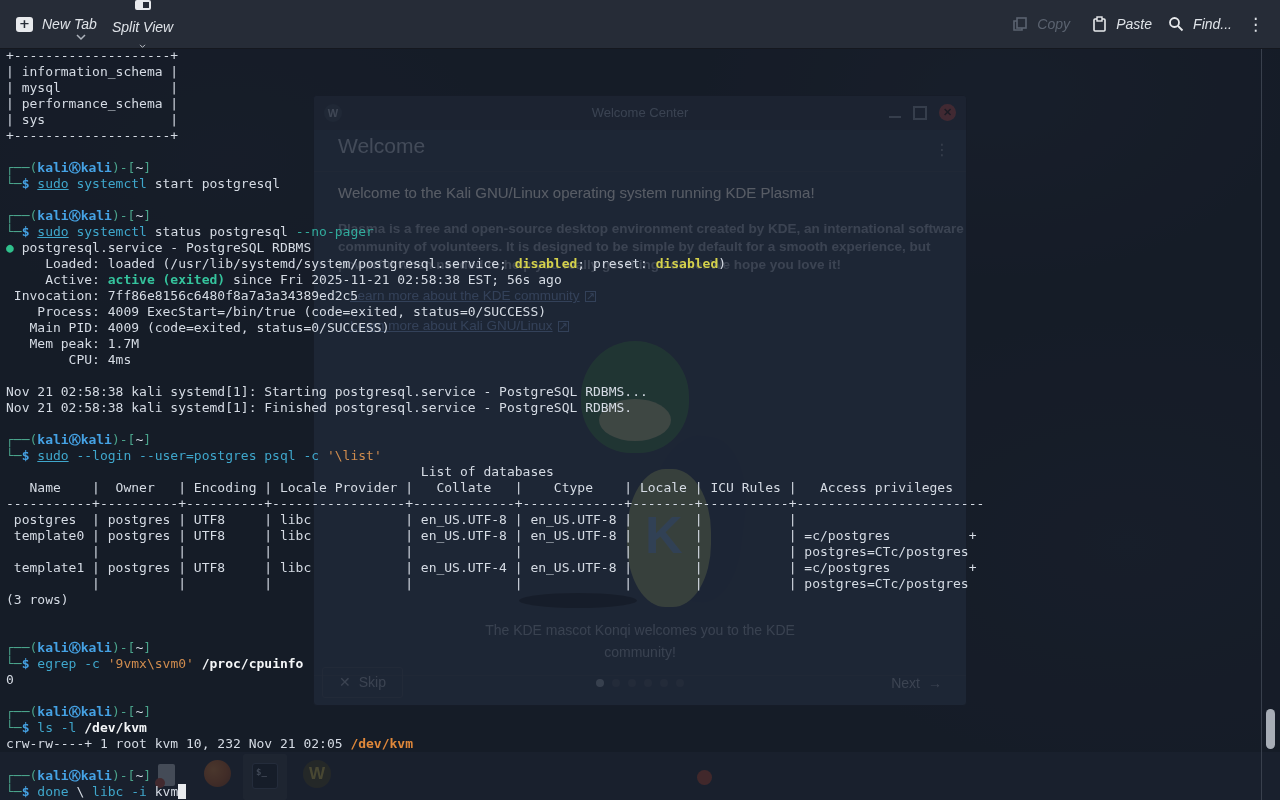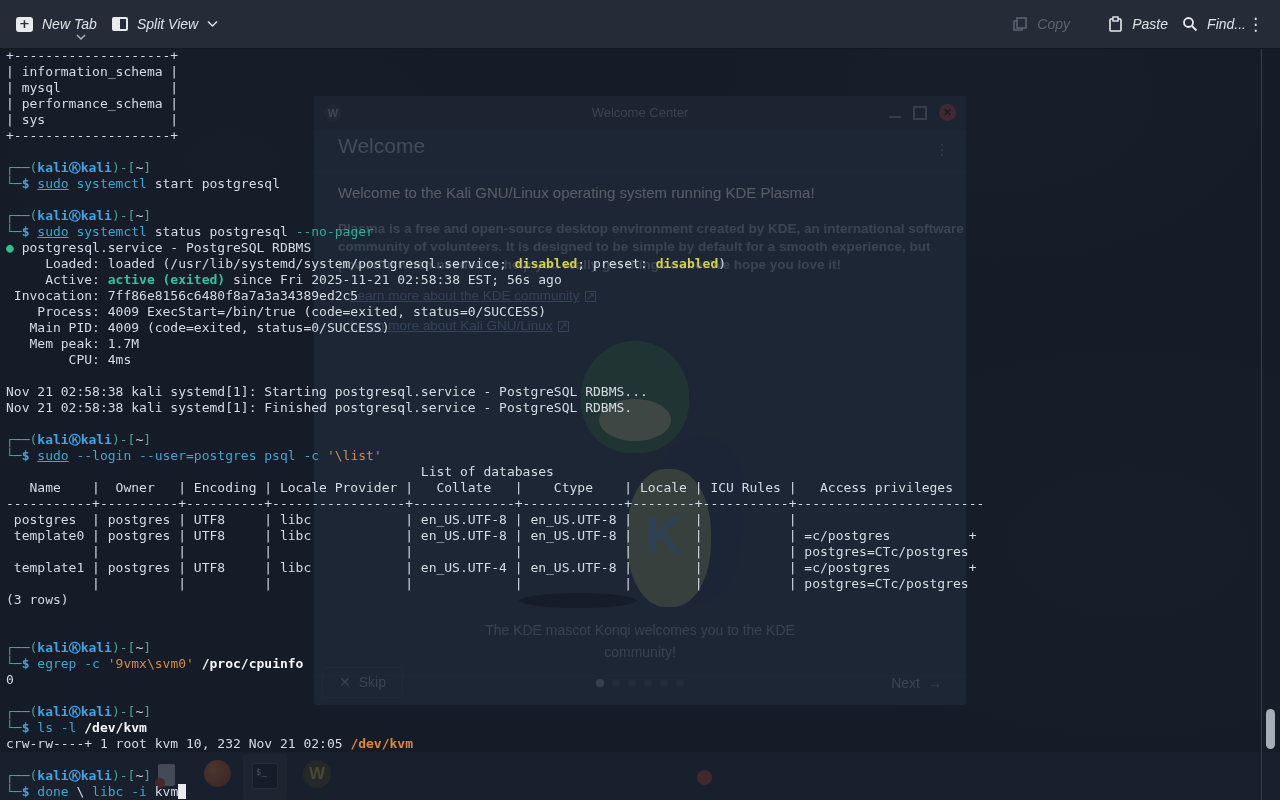--- a/index.html
+++ b/index.html
@@ -77,22 +77,22 @@
   .w-next{position:absolute;right:14px;bottom:7px;height:29px;padding:0 10px;color:#9aa5b8;font-size:14px;line-height:29px;}
   .w-next .arr{margin-left:8px;font-weight:bold;}
   .w-dots{position:absolute;left:0;right:0;bottom:14px;text-align:center;}
   .w-dots .dot{display:inline-block;width:8px;height:8px;border-radius:50%;background:#454f63;margin:0 4px;}
   .w-dots .dot.active{background:#8e99ad;}
 
   
   .toolbar{position:absolute;left:0;top:0;right:0;height:48px;background:#262c37;z-index:5;
            border-bottom:1px solid #15181f;color:#dfe3e8;font-size:14px;}
   .tb-btn{position:absolute;top:0;height:48px;display:flex;align-items:center;gap:9px;cursor:default;font-style:italic;}
-  .btn-newtab{left:16px;} .btn-split{left:112px;}
-  .btn-copy{right:210px;color:#5b6370;} .btn-paste{right:112px;} .btn-find{right:34px;}
+  .btn-newtab{left:16px;} .btn-split{left:112px;flex-direction:column;}
+  .btn-copy{right:210px;color:#5b6370;} .btn-paste{right:128px;} .btn-find{right:48px;}
   .btn-kebab{right:16px;color:#dfe3e8;font-size:17px;}
   .mini-chevron{position:absolute;left:76px;top:34px;}
   .icon{display:inline-block;}
   .ic-newtab{width:17px;height:15px;background:#e8eaed;border-radius:3px;position:relative;}
   .ic-newtab::after{content:"+";position:absolute;left:0;right:0;top:-1px;text-align:center;color:#262c37;font:bold 13px/15px "DejaVu Sans",sans-serif;}
   .ic-split{width:16px;height:14px;border:2px solid #e8eaed;border-radius:2px;position:relative;box-sizing:border-box;}
   .ic-split::after{content:"";position:absolute;left:4px;top:0;bottom:0;width:2px;background:#e8eaed;}
   .ic-split::before{content:"";position:absolute;left:0;top:0;bottom:0;width:4px;background:#e8eaed;}
 
   

